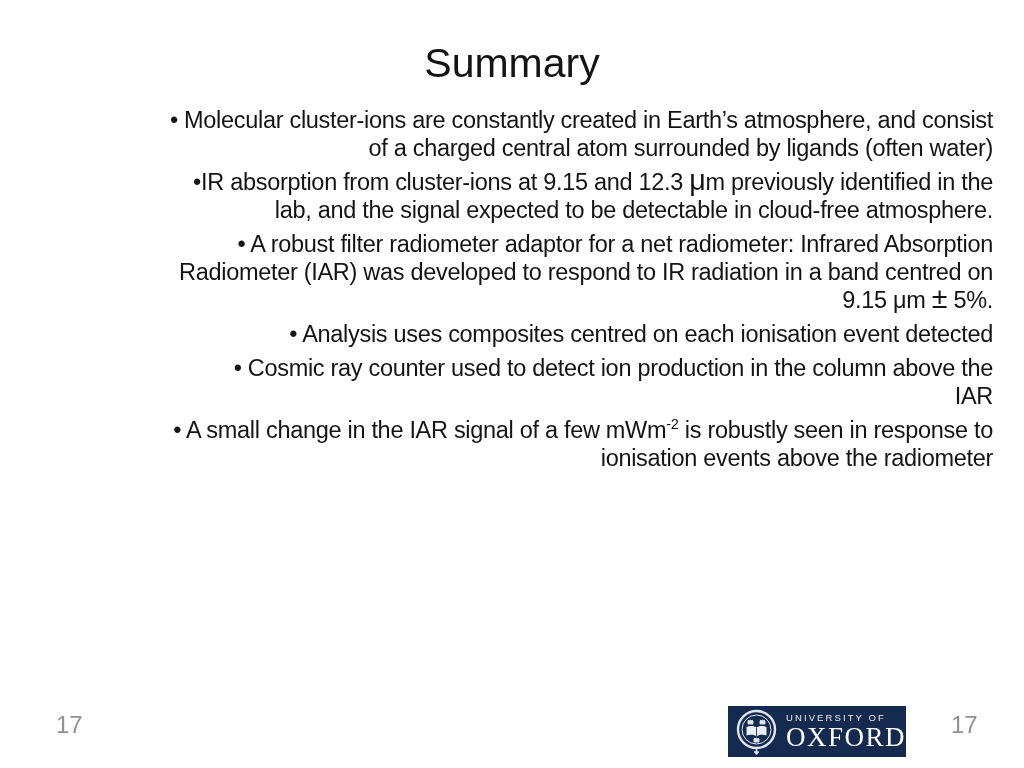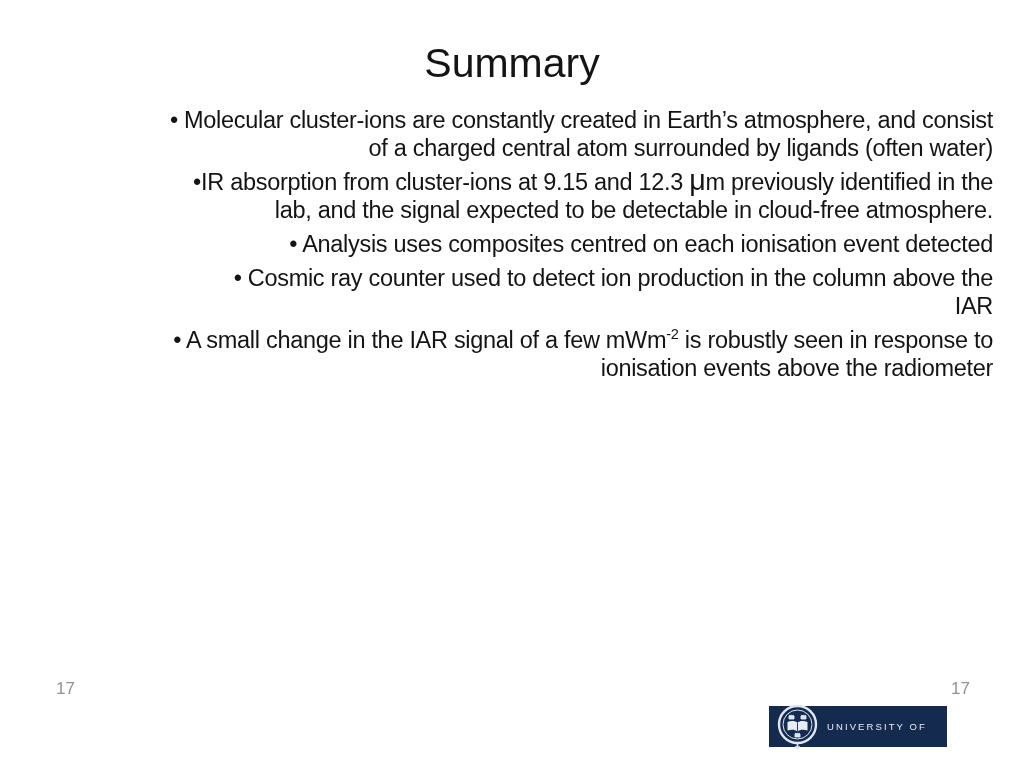--- a/index.html
+++ b/index.html
@@ -19,26 +19,26 @@
   }
   .bullet{
     font-size:23.5px;line-height:28px;margin-bottom:6px;
     letter-spacing:-0.3px;color:#141414;
   }
   .bullet.sub{padding-left:49px;}
   .seg-bold{font-weight:400;}
   .seg-sup{vertical-align:super;font-size:62%;line-height:0;}
   .seg-big{font-size:122%;line-height:0;}
   .page-num{
-    position:absolute;top:679px;font-size:17px;color:#919191;
+    position:absolute;top:711px;font-size:24px;color:#919191;
   }
   .page-num.left{left:56px;}
   .page-num.right{left:951px;}
   .oxford-logo{
-    position:absolute;left:769px;top:706px;width:178px;height:41px;
+    position:absolute;left:728px;top:706px;width:178px;height:51px;
     display:flex;align-items:center;box-sizing:border-box;
   }
   .crest{width:45px;height:47px;margin-left:6px;flex:none;}
   .logo-text{margin-left:7px;color:#ffffff;}
   .logo-line1{
     font-size:9.5px;letter-spacing:2.1px;color:#e8edf5;
     font-weight:400;white-space:nowrap;
   }
   .logo-line2{
     font-family:"Liberation Serif",serif;font-size:27px;line-height:1.02;
@@ -48,20 +48,21 @@
 </head>
 <body>
 
 <div class="slide">
 
   <div class="title">Summary</div>
 
   <div class="content">
       <div class="bullet"><span>• Molecular cluster-ions are constantly created in Earth’s atmosphere, and consist<br>of a charged central atom surrounded by ligands (often water)</span></div>
       <div class="bullet"><span class="seg-bold">•IR absorption from cluster-ions at 9.15 and 12.3 </span><span class="seg-bold seg-big">μ</span><span class="seg-bold">m previously identified in the<br>lab, and the signal expected to be detectable in cloud-free atmosphere</span><span>.</span></div>
+      <div class="bullet"><span>• A robust filter radiometer adaptor for a net radiometer: </span><span class="seg-bold">Infrared Absorption<br>Radiometer</span><span> (IAR) was developed to respond to IR radiation in a band centred on<br>9.15 μm </span><span class="seg-big">±</span><span> 5%.</span></div>
       <div class="bullet sub"><span class="seg-bold">• Analysis uses composites centred on each ionisation event detected</span></div>
       <div class="bullet sub"><span>• Cosmic ray counter used to detect ion production in the column above the<br>IAR</span></div>
       <div class="bullet"><span class="seg-bold">• A small change in the IAR signal of a few mWm</span><span class="seg-bold seg-sup">-2</span><span class="seg-bold"> is robustly seen in response to<br>ionisation events above the radiometer</span></div>
     </div>
 
   <div class="page-num left">17</div>
 
   <div class="oxford-logo" style="background: rgb(20, 42, 78);">
     <svg class="crest" viewBox="0 0 45 47" xmlns="http://www.w3.org/2000/svg">
       <circle cx="22.5" cy="21.5" r="18.5" fill="none" stroke="#dfe6f1" stroke-width="2.4"></circle>
@@ -73,18 +74,19 @@
       <path d="M14 13 h5 v3 h-5 z M13.8 12.2 l1.2 1 1.3-1 1.2 1 1.3-1" stroke="#dfe6f1" stroke-width="0.9" fill="#dfe6f1"></path>
       <path d="M26 13 h5 v3 h-5 z M25.8 12.2 l1.2 1 1.3-1 1.2 1 1.3-1" stroke="#dfe6f1" stroke-width="0.9" fill="#dfe6f1"></path>
 
       <path d="M12.5 19 C16 17.4 20.5 17.8 22.5 19.6 C24.5 17.8 29 17.4 32.5 19 L32.5 27.5 C29 26.3 24.5 26.6 22.5 28.4 C20.5 26.6 16 26.3 12.5 27.5 Z" fill="#e8edf5"></path>
       <path d="M22.5 19.6 L22.5 28.4" stroke="#142a4e" stroke-width="0.9"></path>
 
       <path d="M20 31 h5 v3 h-5 z M19.8 30.2 l1.2 1 1.3-1 1.2 1 1.3-1" stroke="#dfe6f1" stroke-width="0.9" fill="#dfe6f1"></path>
     </svg>
     <div class="logo-text">
       <div class="logo-line1">UNIVERSITY OF</div>
+      <div class="logo-line2">OXFORD</div>
     </div>
   </div>
 
   <div class="page-num right">17</div>
 
 </div>
 
 </body></html>

